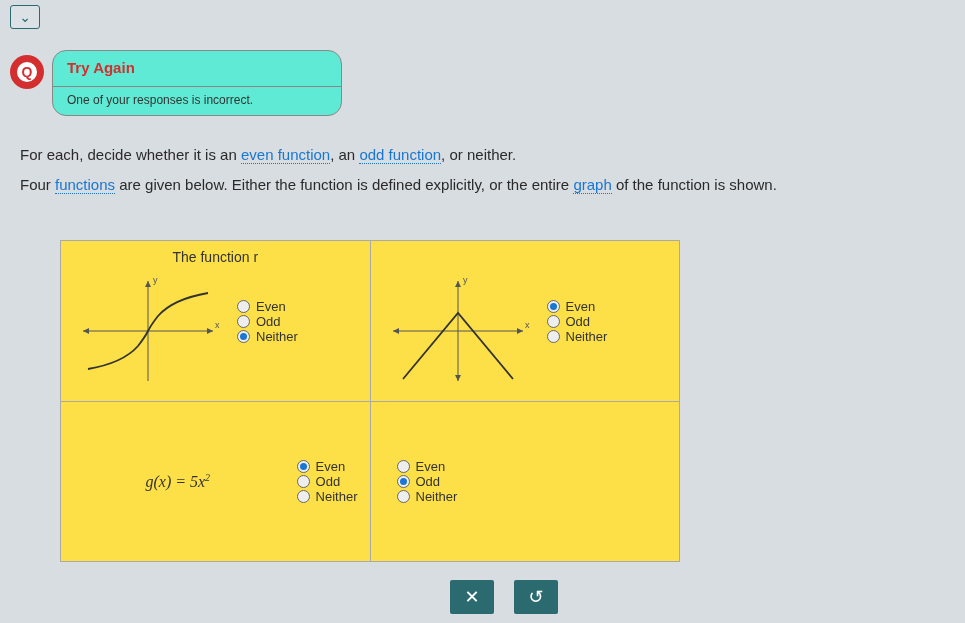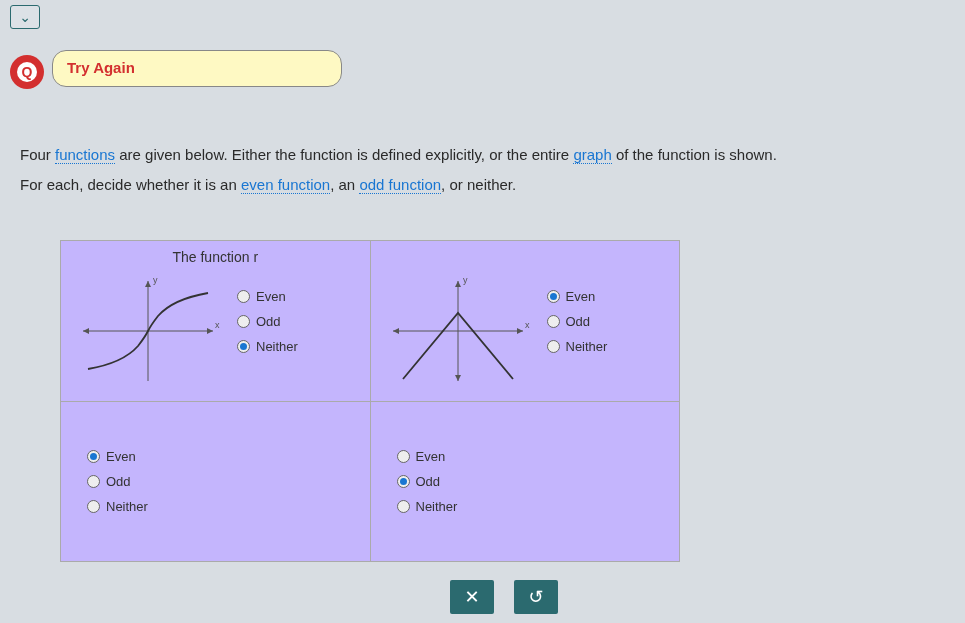--- a/index.html
+++ b/index.html
@@ -35,21 +35,21 @@
       color: #d32f2f;
       font-weight: bold;
       font-size: 14px;
     }
     .try-again-box {
       position: absolute;
       left: 52px;
       top: 50px;
       border: 1px solid #888;
       border-radius: 14px;
-      background: #fef9c3;
+      background: #5eead4;
       padding: 8px 0 0 0;
       width: 290px;
     }
     .try-again-title {
       color: #d32f2f;
       font-weight: bold;
       font-size: 15px;
       padding: 0 14px 10px 14px;
     }
     .try-again-msg {
@@ -71,21 +71,21 @@
       border-bottom: 1px dotted #1976d2;
       color: #1976d2;
       cursor: pointer;
     }
     .grid-container {
       position: absolute;
       left: 60px;
       top: 240px;
       width: 620px;
       border: 1px solid #aaa;
-      background: #c4b5fd;
+      background: #fde047;
     }
     .grid-row {
       display: flex;
       height: 160px;
     }
     .grid-row + .grid-row { border-top: 1px solid #aaa; }
     .cell {
       flex: 1;
       display: flex;
       align-items: center;
@@ -104,21 +104,20 @@
     }
     .graph-area {
       width: 150px;
       height: 120px;
       margin-top: 20px;
       position: relative;
     }
     .options {
       display: flex;
       flex-direction: column;
-      gap: 10px;
       margin-left: 14px;
       font-size: 13px;
       color: #333;
     }
     .opt {
       display: flex;
       align-items: center;
       gap: 6px;
       cursor: pointer;
     }
@@ -188,28 +187,29 @@
 <div class="chevron-box">
   <span>⌄</span>
 </div>
 
 <div class="badge">
   <div class="badge-inner">Q</div>
 </div>
 
 <div class="try-again-box">
   <div class="try-again-title">Try Again</div>
+  <div class="try-again-msg">One of your responses is incorrect.</div>
 </div>
 
 <div class="problem-text">
   <div>
-    <span>Four </span><span class="dotted">functions</span><span> are given below. Either the function is defined explicitly, or the entire </span><span class="dotted">graph</span><span> of the function is shown.</span>
+    <span>For each, decide whether it is an </span><span class="dotted">even function</span><span>, an </span><span class="dotted">odd function</span><span>, or neither.</span>
   </div>
   <div>
-    <span>For each, decide whether it is an </span><span class="dotted">even function</span><span>, an </span><span class="dotted">odd function</span><span>, or neither.</span>
+    <span>Four </span><span class="dotted">functions</span><span> are given below. Either the function is defined explicitly, or the entire </span><span class="dotted">graph</span><span> of the function is shown.</span>
   </div>
 </div>
 
 <div class="grid-container">
   <div class="grid-row">
 
     <div class="cell">
       <div class="cell-header"><span>The function r</span></div>
       <div class="graph-area">
         <svg viewBox="0 0 150 120" width="150" height="120">
@@ -265,20 +265,21 @@
         <div class="opt">
             <span class="radio"></span>
             <span>Neither</span>
           </div>
       </div>
     </div>
   </div>
   <div class="grid-row">
 
     <div class="cell">
+      <div class="formula">g(x) = 5x<sup>2</sup></div>
       <div class="options">
         <div class="opt">
             <span class="radio selected"></span>
             <span>Even</span>
           </div>
         <div class="opt">
             <span class="radio"></span>
             <span>Odd</span>
           </div>
         <div class="opt">

